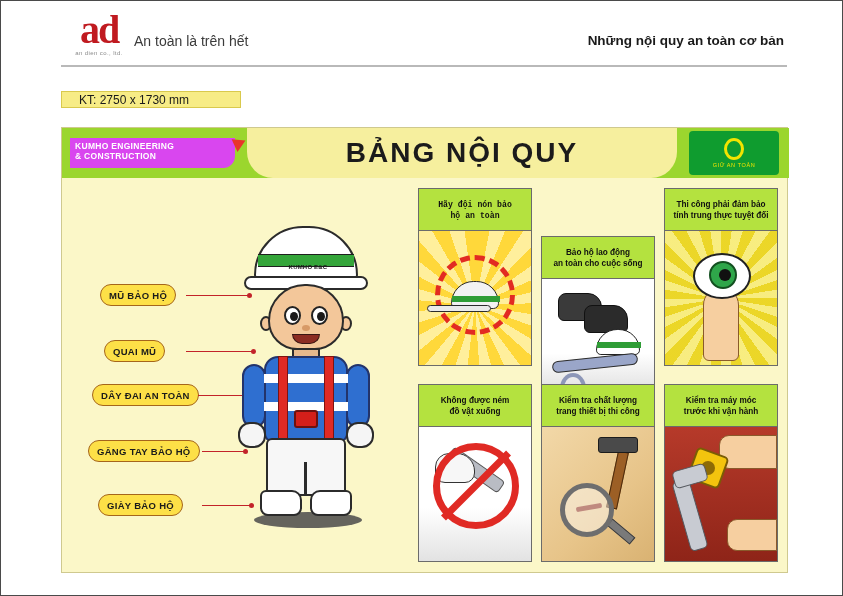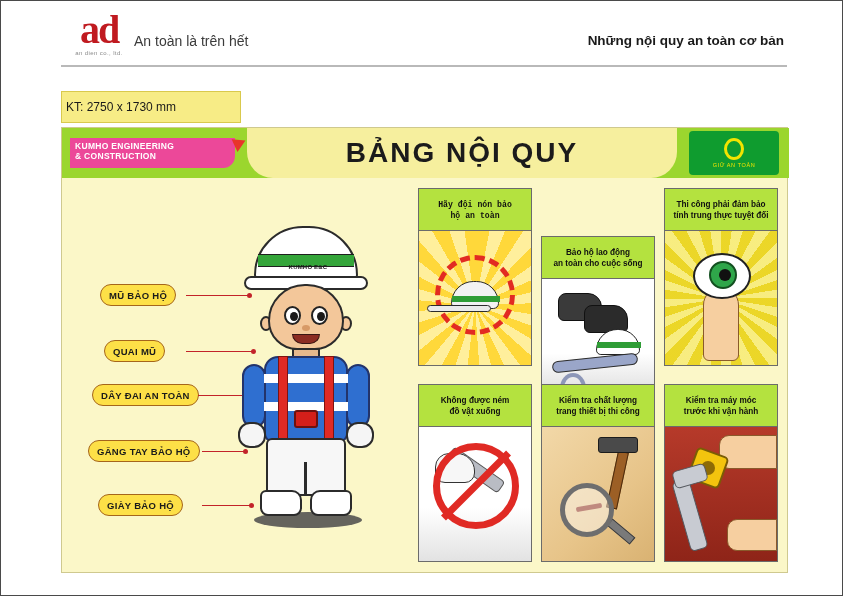--- a/index.html
+++ b/index.html
@@ -42,23 +42,23 @@
     font-size:13.5px; font-weight:bold; color:#1a1a1a;
     white-space:nowrap;
   }
   #header-rule {
     position:absolute; left:60px; top:64px; width:726px; height:2px;
     background:#b9b9b9;
   }
 
   
   #size-bar {
-    position:absolute; left:60px; top:90px; width:180px; height:32px;
+    position:absolute; left:60px; top:90px; width:180px; height:17px;
     background:#f7ec86; border:1px solid #d9c94d;
-    display:flex; align-items:center; padding-left:4px;
+    display:flex; align-items:center; padding-left:17px;
     font-size:12px; color:#1a1a1a;
   }
 
   
   #poster {
     position:absolute; left:60px; top:126px; width:727px; height:446px;
     background:#fbf7c8; border:1px solid #cfc98f;
   }
   
   #banner {
@@ -75,21 +75,21 @@
     border-radius:0 0 26px 26px;
   }
   #banner-title {
     position:absolute; left:185px; top:5px; width:430px; height:40px;
     text-align:center;
     font-size:28px; font-weight:bold; color:#1b1b1b;
     letter-spacing:2px; line-height:40px;
   }
   #kumho-tag {
     position:absolute; left:8px; top:10px; width:165px; height:30px;
-    background:#ec4899; border-radius:0 0 12px 0;
+    background:#d946ef; border-radius:0 0 12px 0;
     padding:3px 5px;
   }
   #kumho-tag .l1, #kumho-tag .l2 {
     font-size:8.5px; font-weight:bold; color:#ffffff; letter-spacing:0.3px;
   }
   #kumho-arrow {
     position:absolute; left:172px; top:8px;
     width:0;height:0;
     border-left:12px solid #e8342a;
     border-top:7px solid transparent;

